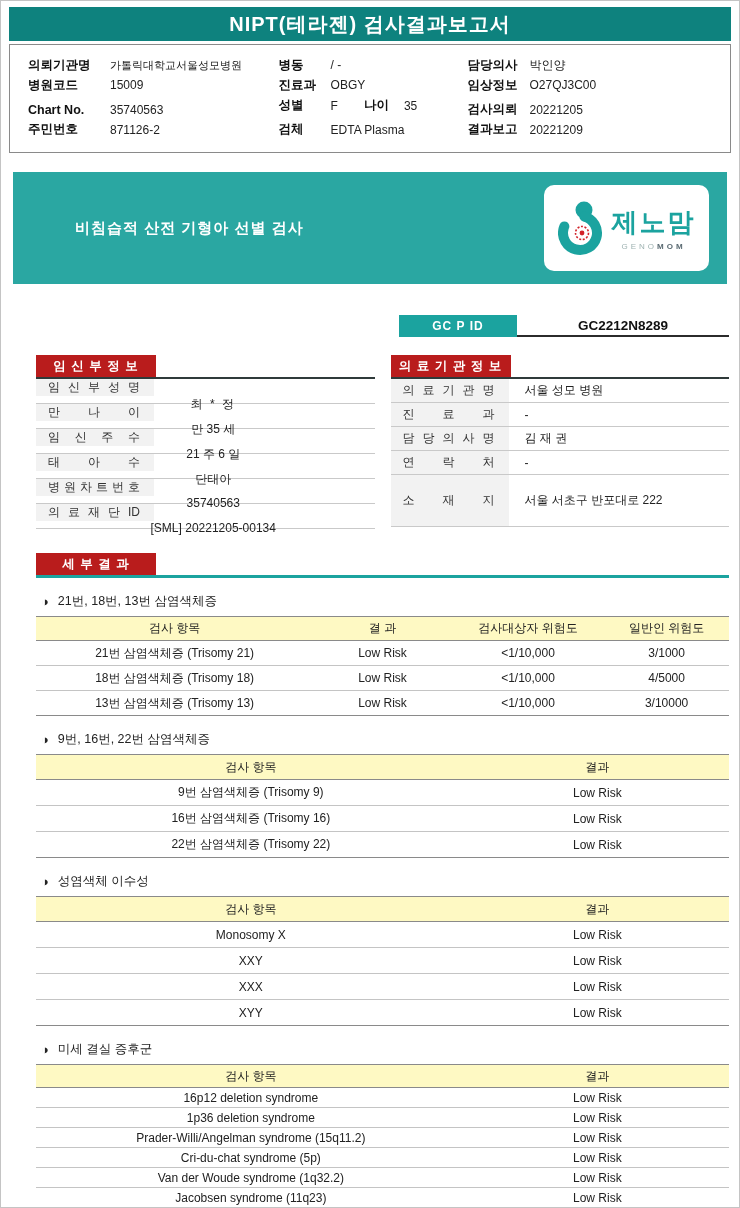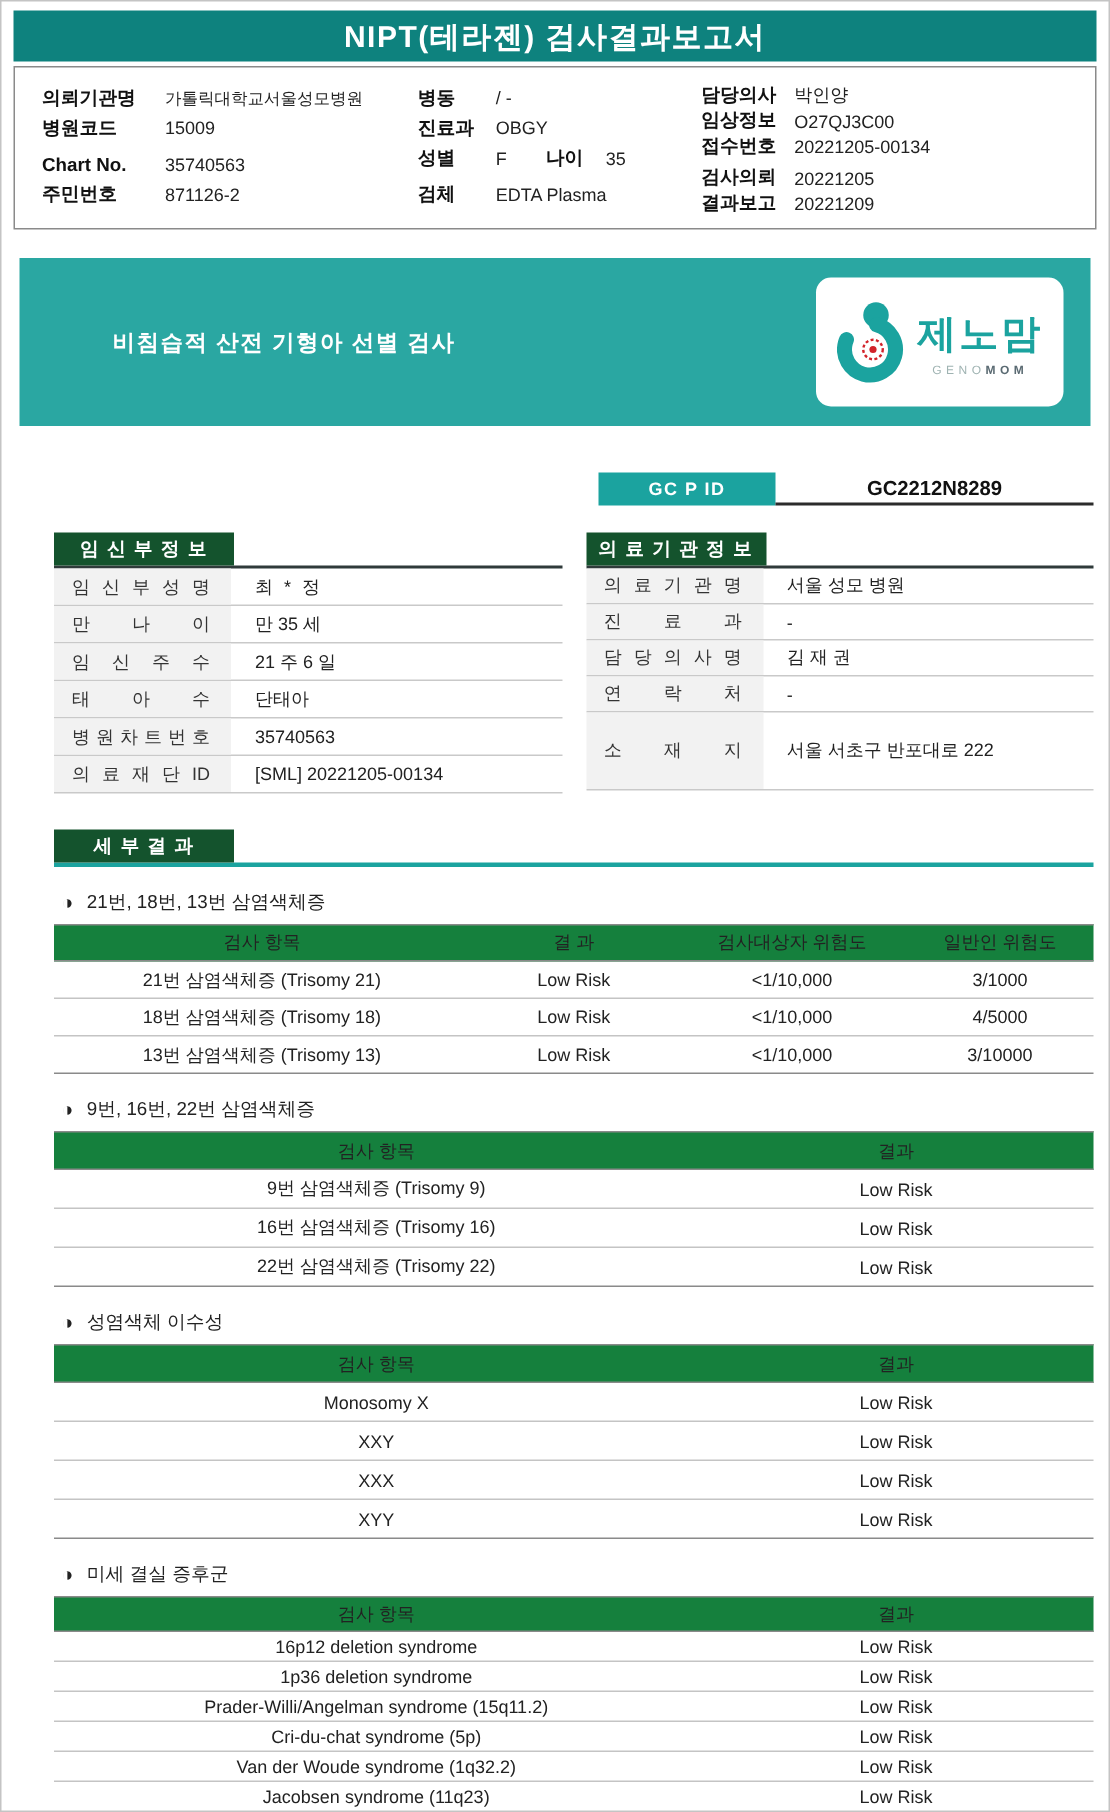--- a/index.html
+++ b/index.html
@@ -56,43 +56,43 @@
   }
   .gcp-value {
     flex:1; border-bottom:2px solid #2b2b2b; font-weight:bold; font-size:13.5px;
     display:flex; align-items:center; justify-content:center; color:#111;
   }
   
   .tables-row { margin:18px 10px 0 35px; display:flex; gap:16px; }
   .itable { flex:1; }
   .itable .thead { border-bottom:2px solid #2f3a3a; }
   .tealbox {
-    display:inline-flex; width:120px; height:22px; background:#14532d; color:#fff;
+    display:inline-flex; width:120px; height:22px; background:#b91c1c; color:#fff;
     font-weight:bold; font-size:12.5px; align-items:center; justify-content:center; letter-spacing:1px;
   }
   .itr { display:flex; border-bottom:1px solid #c9c9c9; align-items:center; }
-  .itable.left  .itr { height:25px; }
+  .itable.left  .itr { height:25px;flex-direction:column; }
   .itable.right .itr { height:24px; }
   .itable.right .itr.tall { height:52px; }
   .itd-label {
     width:118px; align-self:stretch; background:#f2f2f2; font-size:12px; color:#333;
     padding:0 14px 0 12px; display:flex; align-items:center;
   }
   .itd-label span { width:100%; text-align:justify; text-align-last:justify; }
   .itd-value { font-size:12px; color:#222; padding-left:16px; }
   .itd-value.bold { font-weight:normal; letter-spacing:2px;text-align:right; }
   
   .section-hdr { margin:24px 10px 0 35px; border-bottom:3px solid #1ba39f; line-height:0; }
   
   .sub-title { margin:15px 10px 6px 40px; font-size:12.5px; color:#222; display:flex; align-items:center; }
   .bullet { font-size:13px; margin-right:9px; color:#222; }
   .rtable { margin:4px 10px 0 35px; }
   .rtr { display:flex; align-items:center; border-bottom:1px solid #c4c4c4; }
   .rtr.rhead {
-    background:#15803d; border-top:1.5px solid #8a8a8a; border-bottom:1px solid #8a8a8a;
+    background:#fef9c3; border-top:1.5px solid #8a8a8a; border-bottom:1px solid #8a8a8a;
     font-size:12.5px; color:#222;
   }
   .rtable .rtr:last-child { border-bottom:1.5px solid #8a8a8a; }
   .rt4 .rtr { height:25px; }
   .rt2 .rtr { height:26px; }
   .rt2.compact .rtr { height:20px; }
   .rt2.compact .rtr.rhead { height:24px; }
   .cell { text-align:center; font-size:12px; color:#222; }
   .c40{width:40%;} .c20{width:20%;} .c22{width:22%;} .c18{width:18%;}
   .c62{width:62%;} .c38{width:38%;}
@@ -145,24 +145,20 @@
   </div>
   <div class="info-col c3">
     <div class="info-row">
         <span class="ilabel">담당의사</span>
         <span class="ivalue">박인양</span>
       </div>
     <div class="info-row">
         <span class="ilabel">임상정보</span>
         <span class="ivalue">O27QJ3C00</span>
       </div>
-    <div class="info-row">
-        <span class="ilabel">접수번호</span>
-        <span class="ivalue">20221205-00134</span>
-      </div>
     <div class="info-row" style="margin-top:4px;">
         <span class="ilabel">검사의뢰</span>
         <span class="ivalue">20221205</span>
       </div>
     <div class="info-row">
         <span class="ilabel">결과보고</span>
         <span class="ivalue">20221209</span>
       </div>
   </div>
 </div>

